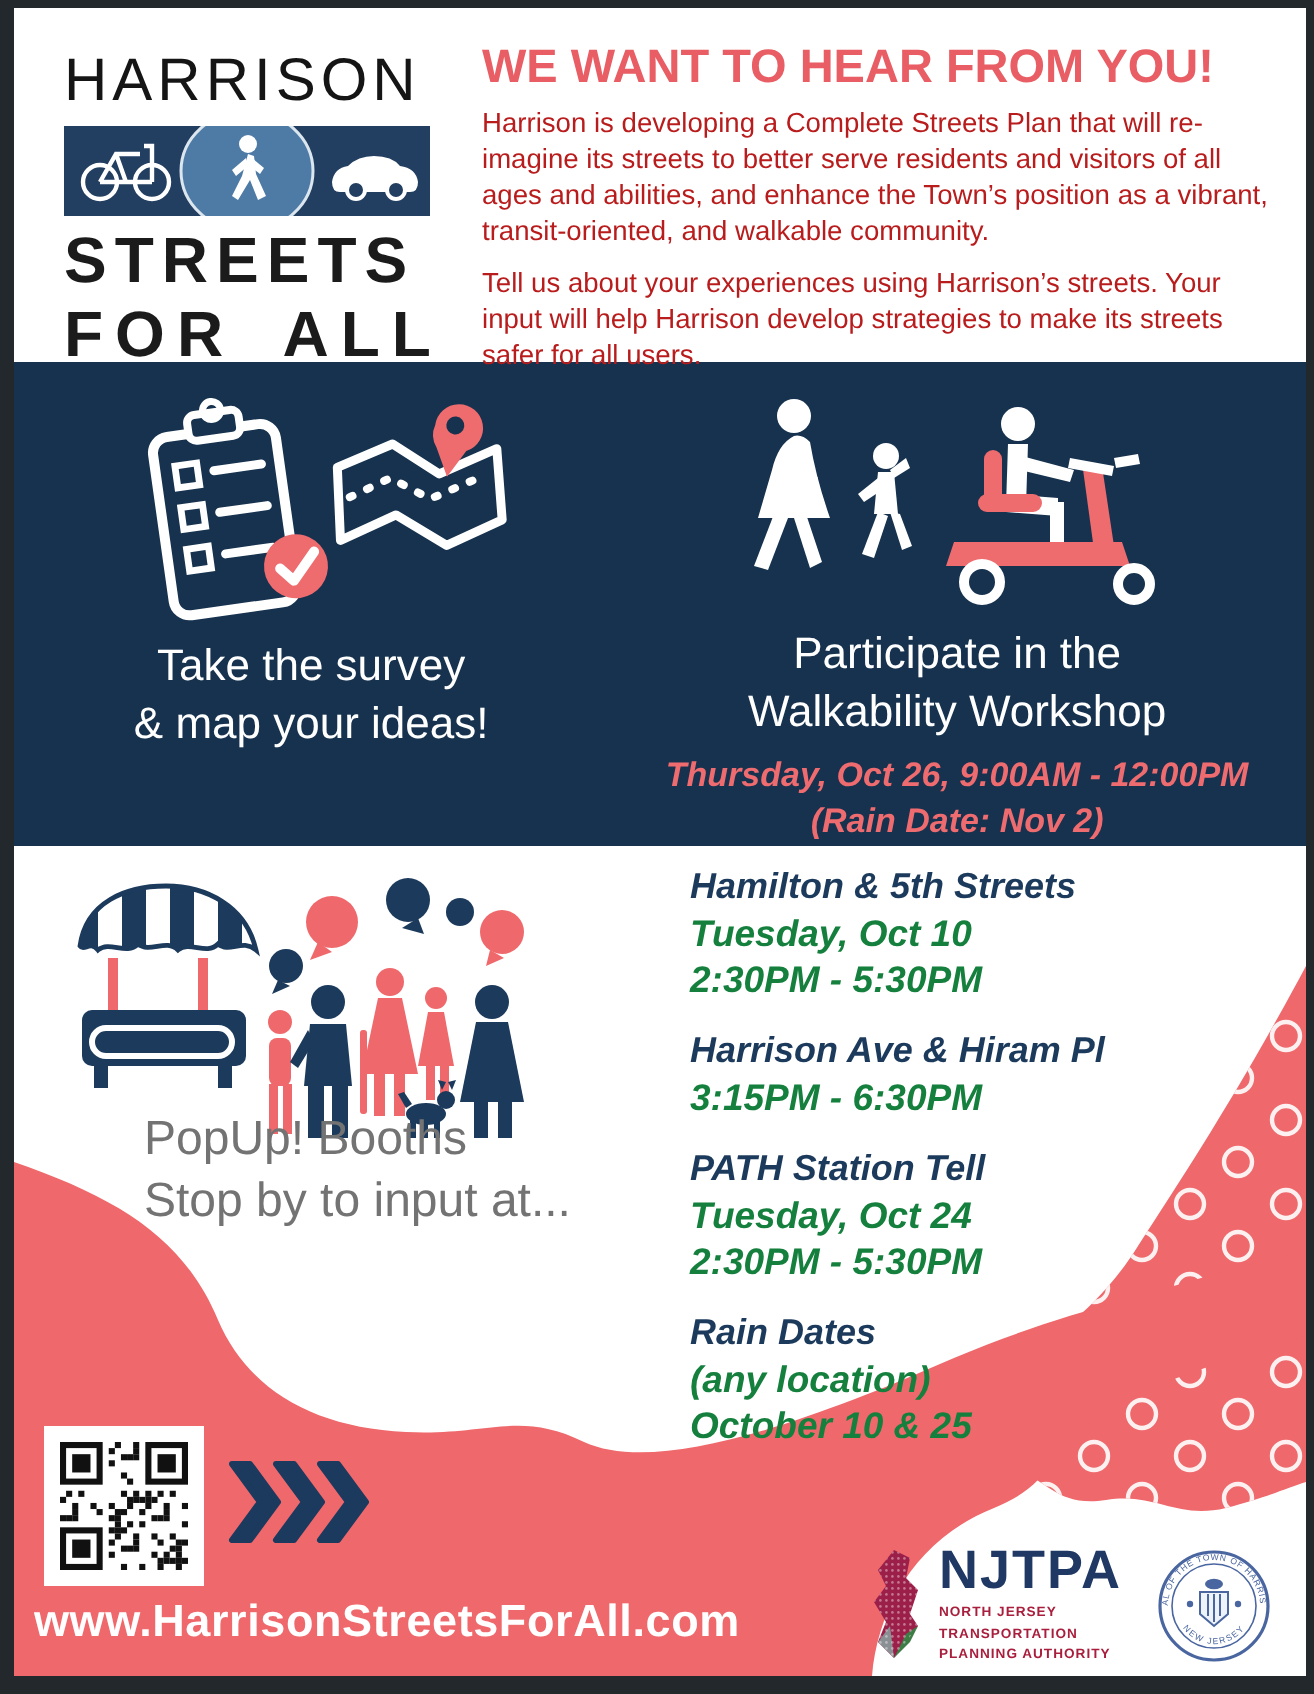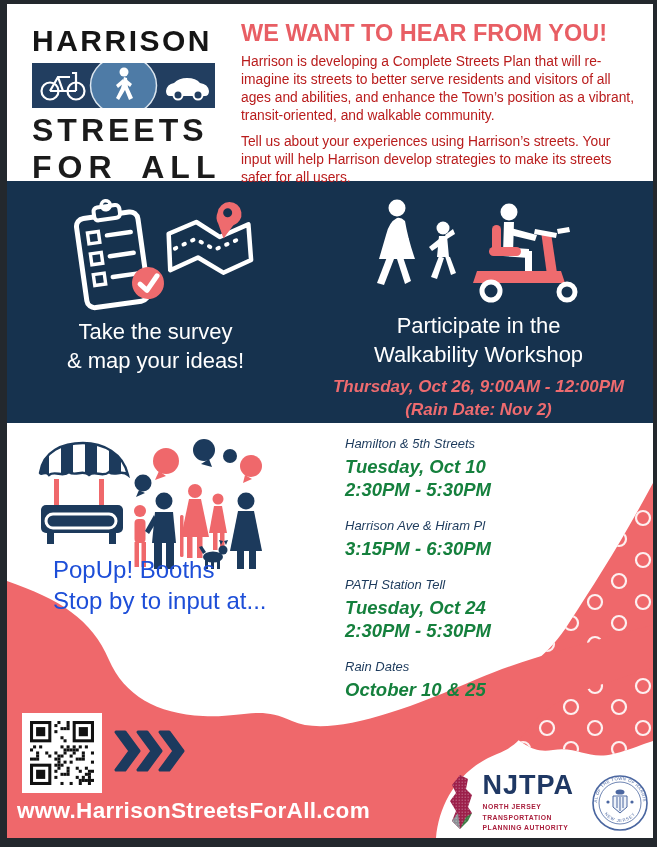--- a/index.html
+++ b/index.html
@@ -4,50 +4,50 @@
 <style>
   * { margin:0; padding:0; box-sizing:border-box; }
   html,body { background:#3a3f44; }
   .frame { position:relative; width:657px; height:847px; background:#23282d; overflow:hidden;
            font-family:"Liberation Sans", sans-serif; }
   .page { position:absolute; left:7px; top:4px; width:646px; height:834px; background:#ffffff; overflow:hidden; }
 
   
   .top { display:flex; height:177px; background:#fff; }
   .logo { width:232px; padding:20px 0 0 25px; flex:none; }
-  .logo-title { font-size:30px; font-weight:bold; letter-spacing:2.5px; color:#151515; }
+  .logo-title { font-size:30px; font-weight:normal; letter-spacing:2.5px; color:#151515; }
   .logo-banner { position:relative; width:183px; height:45px; margin:5px 0 4px 0; }
   .logo-line2 { font-size:32px; font-weight:bold; letter-spacing:4px; color:#1b1b1b; }
   .logo-line3 { font-size:32px; font-weight:bold; letter-spacing:6px; word-spacing:10px; color:#1b1b1b; }
   .intro { flex:1; padding:16px 18px 0 2px; }
   .intro h1 { font-size:23.5px; font-weight:bold; color:#e85e64; letter-spacing:0; margin-bottom:6px; white-space:nowrap; }
   .intro p { font-size:13.8px; line-height:1.3; color:#b91c1c; margin-bottom:8px; }
 
   
   .mid { display:flex; height:242px; background:#16324e; color:#fff; }
   .mid-col { text-align:center; padding-top:14px; }
   .mid-col.survey { width:46%; }
   .mid-col.workshop { width:54%; }
   .mid-text { font-size:22px; line-height:1.32; color:#fff; }
   .workshop-date { margin-top:7px; font-size:17px; font-weight:bold; font-style:italic; color:#ee6b6f; line-height:1.35; }
   .workshop-rain { font-size:17px; font-weight:bold; font-style:italic; color:#ee6b6f; line-height:1.35; }
 
   
   .bottom { position:relative; height:415px; background:#fff; overflow:hidden; }
   .blobs { position:absolute; left:0; top:0; }
   .booth-art { position:absolute; left:26px; top:16px; }
-  .popup-head { position:absolute; left:46px; top:132px; font-size:24px; color:#1d4ed8; line-height:1.28; }
+  .popup-head { position:absolute; left:65px; top:132px; font-size:24px; color:#737373; line-height:1.28; }
   .events { position:absolute; left:338px; top:9px; }
   .event { margin-bottom:13px; }
-  .event .loc  { font-size:13px; font-weight:normal; font-style:italic; color:#1c3a5c; line-height:23px; }
+  .event .loc  { font-size:18px; font-weight:bold; font-style:italic; color:#1c3a5c; line-height:23px; }
   .event .date, .event .time { font-size:18.5px; font-weight:bold; font-style:italic; color:#15803d; line-height:23px; }
   .qr-box { position:absolute; left:15px; top:290px; width:80px; height:80px; background:#fff; display:flex; align-items:center; justify-content:center; }
   .chevrons { position:absolute; left:106px; top:306px; }
   .website { position:absolute; left:10px; top:375px; font-size:22.5px; font-weight:bold; color:#fff; letter-spacing:0.3px; white-space:nowrap; }
-  .partners { position:absolute; right:3px; bottom:5px; display:flex; align-items:center; gap:16px; }
+  .partners { position:absolute; right:16px; bottom:5px; display:flex; align-items:center; gap:16px; }
   .njtpa { display:flex; align-items:center; gap:6px; }
   .njtpa-text { display:flex; flex-direction:column; }
   .njtpa-name { font-size:27px; font-weight:bold; color:#1f3864; line-height:1; letter-spacing:1px; }
   .njtpa-sub { font-size:6.8px; font-weight:bold; color:#a91e3c; letter-spacing:0.5px; line-height:1.5; margin-top:3px; }
 </style>
 </head>
 <body>
 
 <div class="frame">
   <div class="page">
@@ -298,20 +298,21 @@
           <div class="loc">Harrison Ave &amp; Hiram Pl</div>
           <div class="time">3:15PM - 6:30PM</div>
         </div>
         <div class="event">
           <div class="loc">PATH Station Tell</div>
           <div class="date">Tuesday, Oct 24</div>
           <div class="time">2:30PM - 5:30PM</div>
         </div>
         <div class="event">
           <div class="loc">Rain Dates</div>
+          <div class="date">(any location)</div>
           <div class="time">October 10 &amp; 25</div>
         </div>
       </div>
 
       <div class="qr-box">
         <svg id="qr-svg" width="64" height="64" viewBox="0 0 63 63">
             <rect x="27" y="0" width="3" height="3" fill="#111"></rect>
             <rect x="36" y="0" width="3" height="3" fill="#111"></rect>
             <rect x="24" y="3" width="3" height="3" fill="#111"></rect>
             <rect x="36" y="3" width="3" height="3" fill="#111"></rect>

